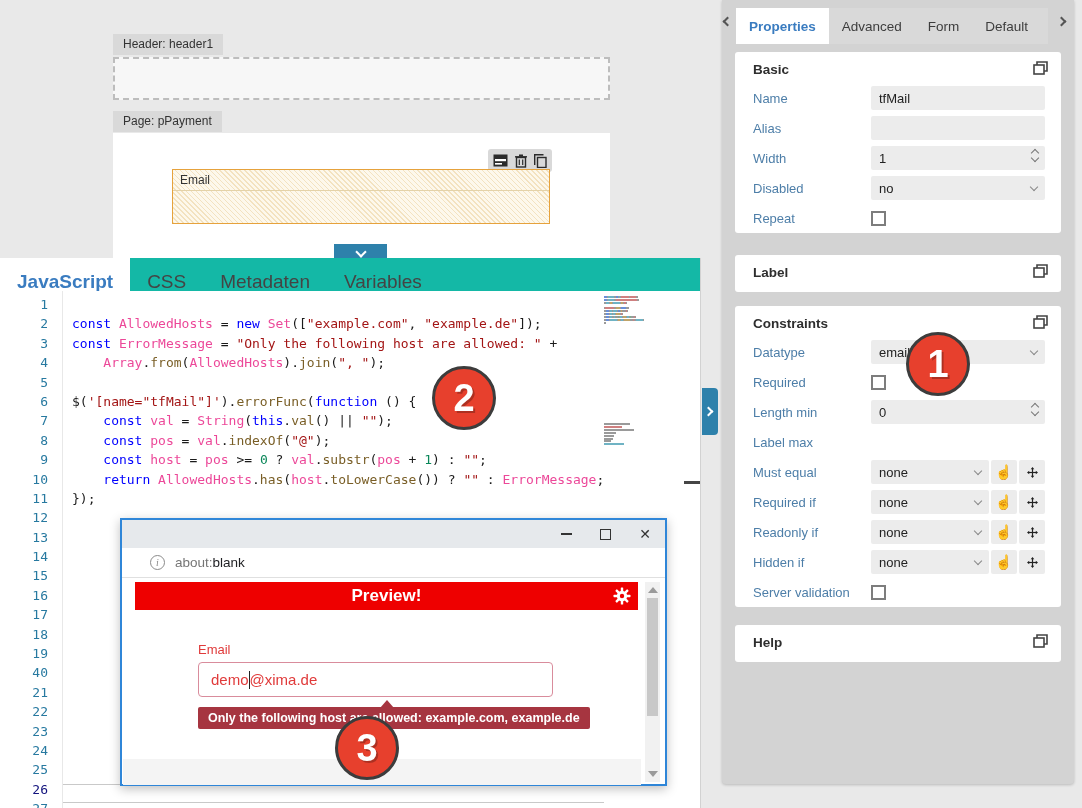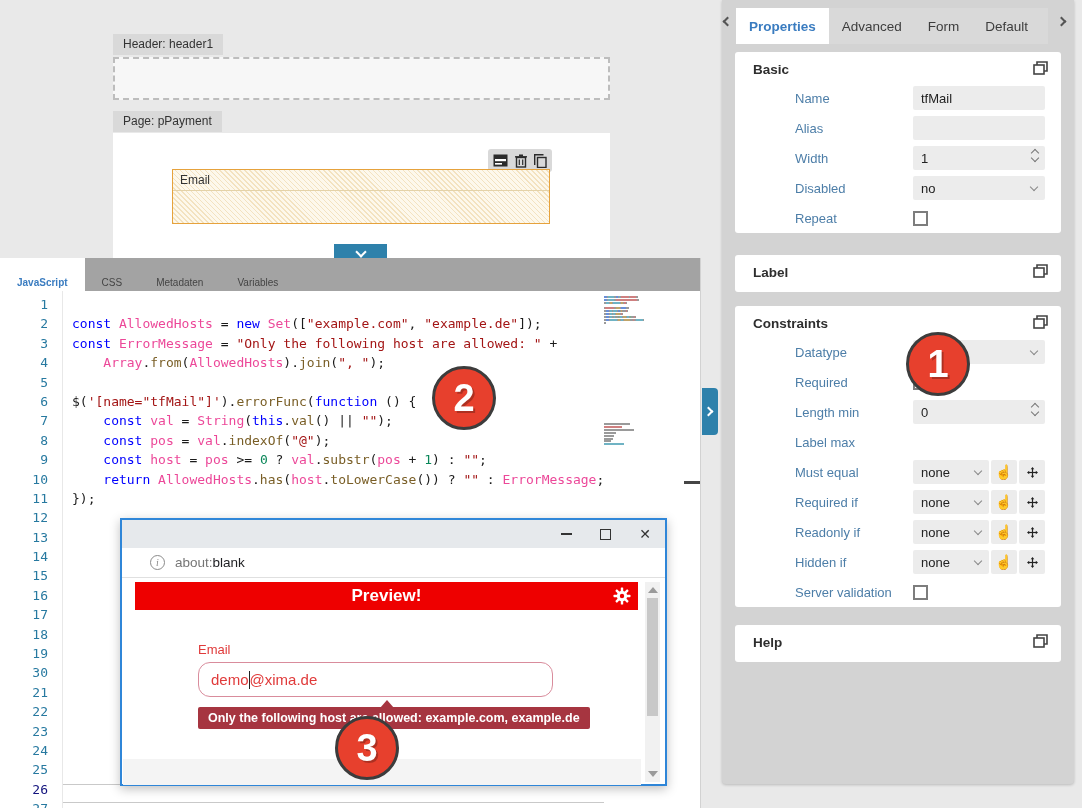--- a/index.html
+++ b/index.html
@@ -25,21 +25,21 @@
   .email-item .lbl { display:block; height:21px; line-height:21px; padding-left:7px;
     font-size:12px; color:#333; border-bottom:1px solid #e4d2a8; }
   .down-btn { position:absolute; left:334px; top:244px; width:53px; height:20px;
     background:#2e81ab; display:flex; align-items:center; justify-content:center; }
   .chev { display:inline-block; width:8px; height:8px; border-right:2px solid #fff;
     border-bottom:2px solid #fff; transform:rotate(45deg); margin-top:-4px; }
 
   
   .code-panel { position:absolute; left:0; top:258px; width:701px; height:550px;
     background:#fff; border-right:1px solid #d2d2d2; }
-  .code-tabs { height:48px; background:#a3a3a3; display:flex; align-items:stretch; font-size:10px; }
+  .code-tabs { height:48px; background:#14b8a6; display:flex; align-items:stretch; font-size:19px; }
   .code-tabs .tab { padding:0 17px; display:flex; align-items:center; color:#444; cursor:default; }
   .code-tabs .tab.active { background:#fff; color:#3a7cc0; font-weight:bold; }
   .editor { position:absolute; left:0; top:33px; right:0; bottom:0; background:#fff;
     font-family:"DejaVu Sans Mono", monospace; font-size:13px; }
   .gutter { position:absolute; left:0; top:4px; width:48px; }
   .gutter .ln { height:19.4px; line-height:19.4px; text-align:right; color:#2779a0; }
   .gutter .ln.active { color:#12127d; }
   .gutter-sep { position:absolute; left:62px; top:0; bottom:0; width:1px; background:#e8e8e8; }
   .code-lines { position:absolute; left:72px; top:4px; right:100px; white-space:pre; }
   .code-lines .row { height:19.4px; line-height:19.4px; }
@@ -66,21 +66,21 @@
   .ptabs .tab { padding:0 13px; display:flex; align-items:center; color:#3d3d3d; }
   .ptabs .tab.active { background:#fff; color:#3a7cc0; font-weight:bold; }
   .pscroll { position:absolute; top:18px; width:10px; height:14px; }
   .pscroll.left { left:2px; } .pscroll.right { right:6px; }
   .pscroll .c { display:block; width:7px; height:7px; border-left:2px solid #555; border-bottom:2px solid #555; }
   .pscroll.left .c { transform:rotate(45deg); }
   .pscroll.right .c { transform:rotate(-135deg); }
   .card { background:#fff; border-radius:3px; margin:0 13px; position:relative; }
   .card-title { font-size:13.5px; font-weight:bold; color:#2e2e2e; padding:10px 16px 6px 18px; }
   .card-win-icon { position:absolute; right:13px; top:9px; }
-  .prow { display:flex; align-items:center; padding:3px 16px 3px 18px; min-height:30px;margin-left:42px; }
+  .prow { display:flex; align-items:center; padding:3px 16px 3px 18px; min-height:30px; }
   .plabel { width:118px; color:#4d7ea8; font-size:13px; flex-shrink:0; }
   .pctl { flex:1; display:flex; align-items:center; gap:2px; }
   .pinput { flex:1; background:#ececec; height:24px; display:flex; align-items:center;
     padding:0 22px 0 8px; font-size:13px; color:#222; border-radius:2px; position:relative; min-width:0; }
   .pinput.noarrow { padding-right:8px; }
   .spin { position:absolute; right:7px; top:4px; display:flex; flex-direction:column; gap:2px; }
   .spin i { display:block; width:6px; height:6px; border-right:1.5px solid #777; border-bottom:1.5px solid #777; }
   .spin .u { transform:rotate(-135deg); } .spin .d { transform:rotate(45deg); margin-top:-3px; }
   .ddarrow { position:absolute; right:8px; top:8px; width:6px; height:6px;
     border-right:1.5px solid #888; border-bottom:1.5px solid #888; transform:rotate(45deg); }
@@ -101,21 +101,21 @@
   .pv-info { width:15px; height:15px; border:1.5px solid #8a8a8a; border-radius:50%;
     color:#8a8a8a; font-size:10px; display:flex; align-items:center; justify-content:center;
     margin-right:10px; font-family:"Liberation Serif", serif; font-style:italic; }
   .pv-url-pre { color:#757575; } .pv-url-main { color:#202124; }
   .pv-banner { position:absolute; left:13px; top:62px; width:503px; height:28px; background:#ee0000;
     display:flex; align-items:center; justify-content:center; }
   .pv-banner .txt { color:#fff; font-weight:bold; font-size:17px; }
   .pv-banner svg { position:absolute; right:7px; top:5px; }
   .pv-email-label { position:absolute; left:76px; top:122px; color:#e03a3a; font-size:13px; }
   .pv-input { position:absolute; left:76px; top:142px; width:355px; height:35px;
-    border:1px solid #d98c9c; border-radius:12px; display:flex; align-items:center;
+    border:1px solid #d98c9c; border-radius:4px; display:flex; align-items:center;
     padding-left:12px; font-size:15px; color:#e03a3a; }
   .pv-caret { display:inline-block; width:1px; height:18px; background:#222; }
   .pv-tooltip { position:absolute; left:76px; top:187px; background:#a63540; color:#fff;
     font-size:12.5px; font-weight:bold; padding:4px 10px; border-radius:2px; white-space:nowrap; }
   .pv-tooltip-arrow { position:absolute; left:258px; top:180px; width:0; height:0;
     border-left:7px solid transparent; border-right:7px solid transparent; border-bottom:8px solid #a63540; }
   .pv-bottom-strip { position:absolute; left:1px; right:24px; top:239px; height:26px; background:#f4f4f4; }
   .pv-scrollbar { position:absolute; right:5px; top:62px; width:15px; height:200px; background:#f1f1f1; }
   .pv-sb-thumb { position:absolute; left:2px; top:16px; width:11px; height:118px; background:#c8c8c8; }
   .sb-arrow { position:absolute; left:3px; width:0; height:0;
@@ -196,21 +196,21 @@
         <div class="ln">10</div>
         <div class="ln">11</div>
         <div class="ln">12</div>
         <div class="ln">13</div>
         <div class="ln">14</div>
         <div class="ln">15</div>
         <div class="ln">16</div>
         <div class="ln">17</div>
         <div class="ln">18</div>
         <div class="ln">19</div>
-        <div class="ln">30</div>
+        <div class="ln">40</div>
         <div class="ln">21</div>
         <div class="ln">22</div>
         <div class="ln">23</div>
         <div class="ln">24</div>
         <div class="ln">25</div>
         <div class="ln active">26</div>
         <div class="ln">27</div>
       </div>
     <div class="gutter-sep"></div>
     <div class="code-lines" id="code-lines"><div class="row"></div><div class="row"><span class="tok-k">const</span><span class="tok-p"> </span><span class="tok-v">AllowedHosts</span><span class="tok-p"> = </span><span class="tok-k">new</span><span class="tok-p"> </span><span class="tok-v">Set</span><span class="tok-p">([</span><span class="tok-s">"example.com"</span><span class="tok-p">, </span><span class="tok-s">"example.de"</span><span class="tok-p">]);</span></div><div class="row"><span class="tok-k">const</span><span class="tok-p"> </span><span class="tok-v">ErrorMessage</span><span class="tok-p"> = </span><span class="tok-s">"Only the following host are allowed: "</span><span class="tok-p"> +</span></div><div class="row"><span class="tok-p">    </span><span class="tok-v">Array</span><span class="tok-p">.</span><span class="tok-f">from</span><span class="tok-p">(</span><span class="tok-v">AllowedHosts</span><span class="tok-p">).</span><span class="tok-f">join</span><span class="tok-p">(</span><span class="tok-s">", "</span><span class="tok-p">);</span></div><div class="row"></div><div class="row"><span class="tok-p">$(</span><span class="tok-s">'[name="tfMail"]'</span><span class="tok-p">).</span><span class="tok-f">errorFunc</span><span class="tok-p">(</span><span class="tok-k">function</span><span class="tok-p"> () {</span></div><div class="row"><span class="tok-p">    </span><span class="tok-k">const</span><span class="tok-p"> </span><span class="tok-v">val</span><span class="tok-p"> = </span><span class="tok-v">String</span><span class="tok-p">(</span><span class="tok-k">this</span><span class="tok-p">.</span><span class="tok-f">val</span><span class="tok-p">() || </span><span class="tok-s">""</span><span class="tok-p">);</span></div><div class="row"><span class="tok-p">    </span><span class="tok-k">const</span><span class="tok-p"> </span><span class="tok-v">pos</span><span class="tok-p"> = </span><span class="tok-v">val</span><span class="tok-p">.</span><span class="tok-f">indexOf</span><span class="tok-p">(</span><span class="tok-s">"@"</span><span class="tok-p">);</span></div><div class="row"><span class="tok-p">    </span><span class="tok-k">const</span><span class="tok-p"> </span><span class="tok-v">host</span><span class="tok-p"> = </span><span class="tok-v">pos</span><span class="tok-p"> &gt;= </span><span class="tok-n">0</span><span class="tok-p"> ? </span><span class="tok-v">val</span><span class="tok-p">.</span><span class="tok-f">substr</span><span class="tok-p">(</span><span class="tok-v">pos</span><span class="tok-p"> + </span><span class="tok-n">1</span><span class="tok-p">) : </span><span class="tok-s">""</span><span class="tok-p">;</span></div><div class="row"><span class="tok-p">    </span><span class="tok-k">return</span><span class="tok-p"> </span><span class="tok-v">AllowedHosts</span><span class="tok-p">.</span><span class="tok-f">has</span><span class="tok-p">(</span><span class="tok-v">host</span><span class="tok-p">.</span><span class="tok-f">toLowerCase</span><span class="tok-p">()) ? </span><span class="tok-s">""</span><span class="tok-p"> : </span><span class="tok-v">ErrorMessage</span><span class="tok-p">;</span></div><div class="row"><span class="tok-p">});</span></div><div class="row"></div><div class="row"></div><div class="row"></div><div class="row"></div><div class="row"></div><div class="row"></div><div class="row"></div><div class="row"></div><div class="row"></div><div class="row"></div><div class="row"></div><div class="row"></div><div class="row"></div><div class="row"></div><div class="row"></div><div class="row"></div></div>

